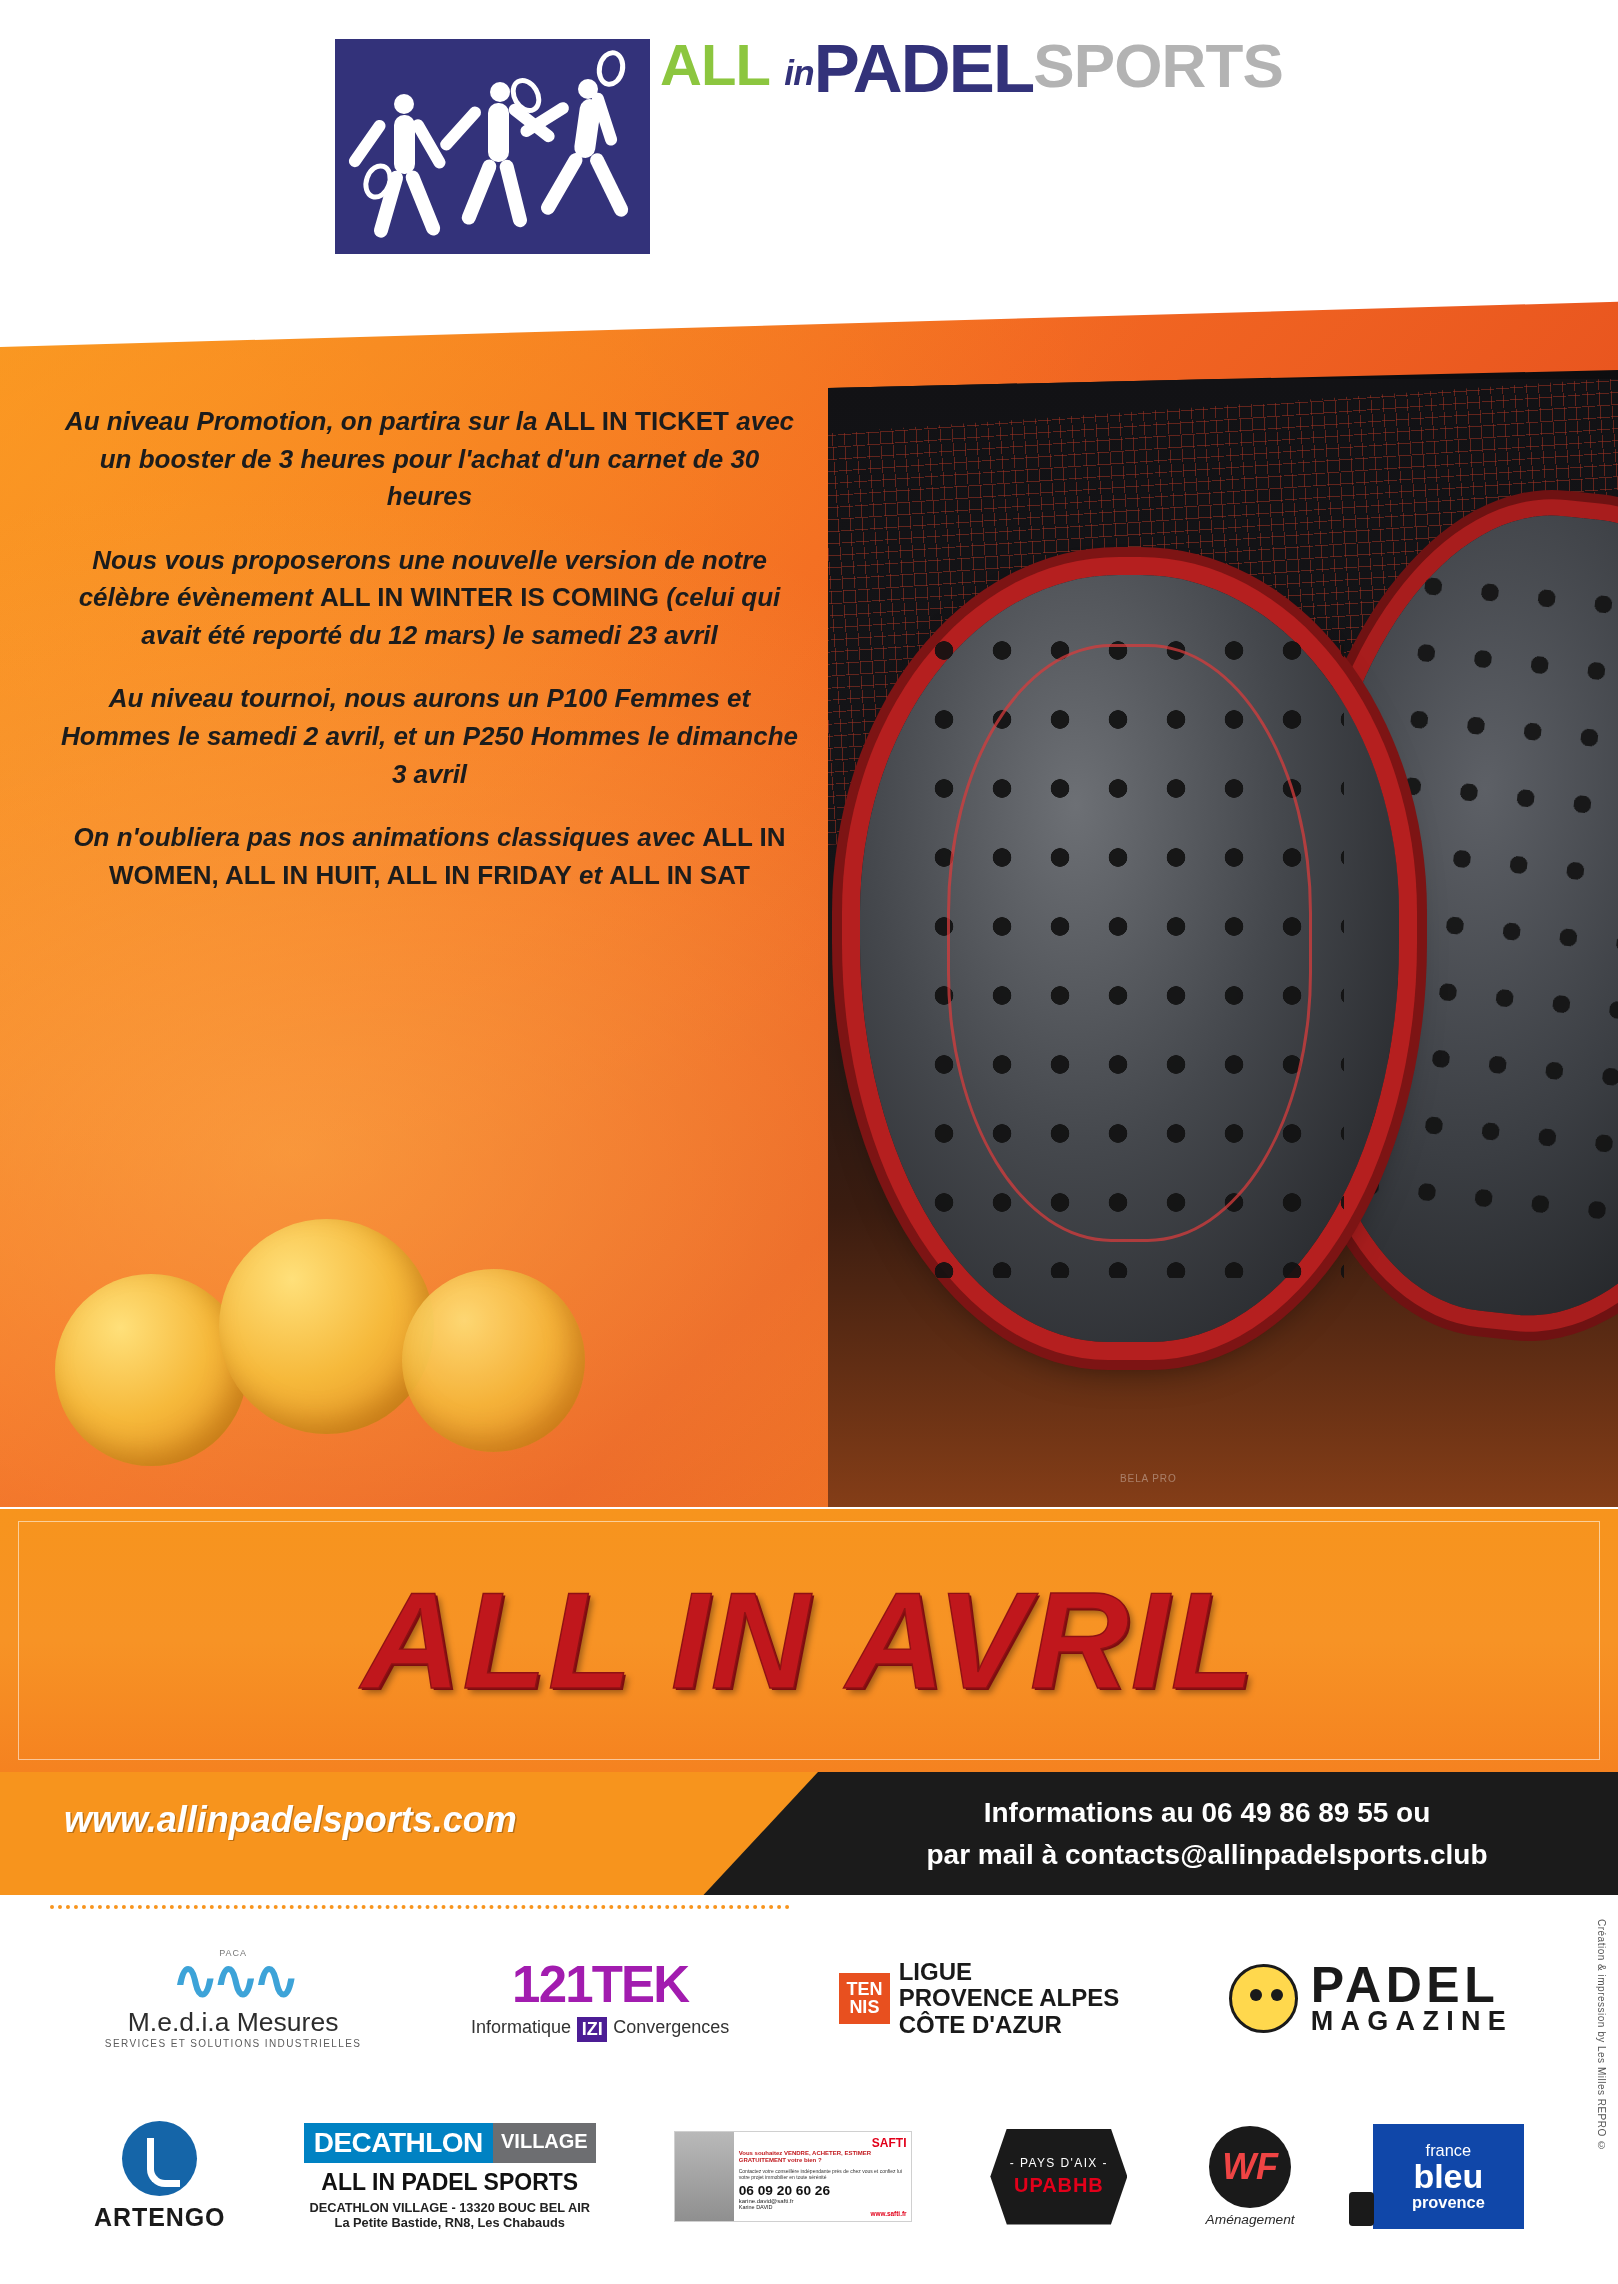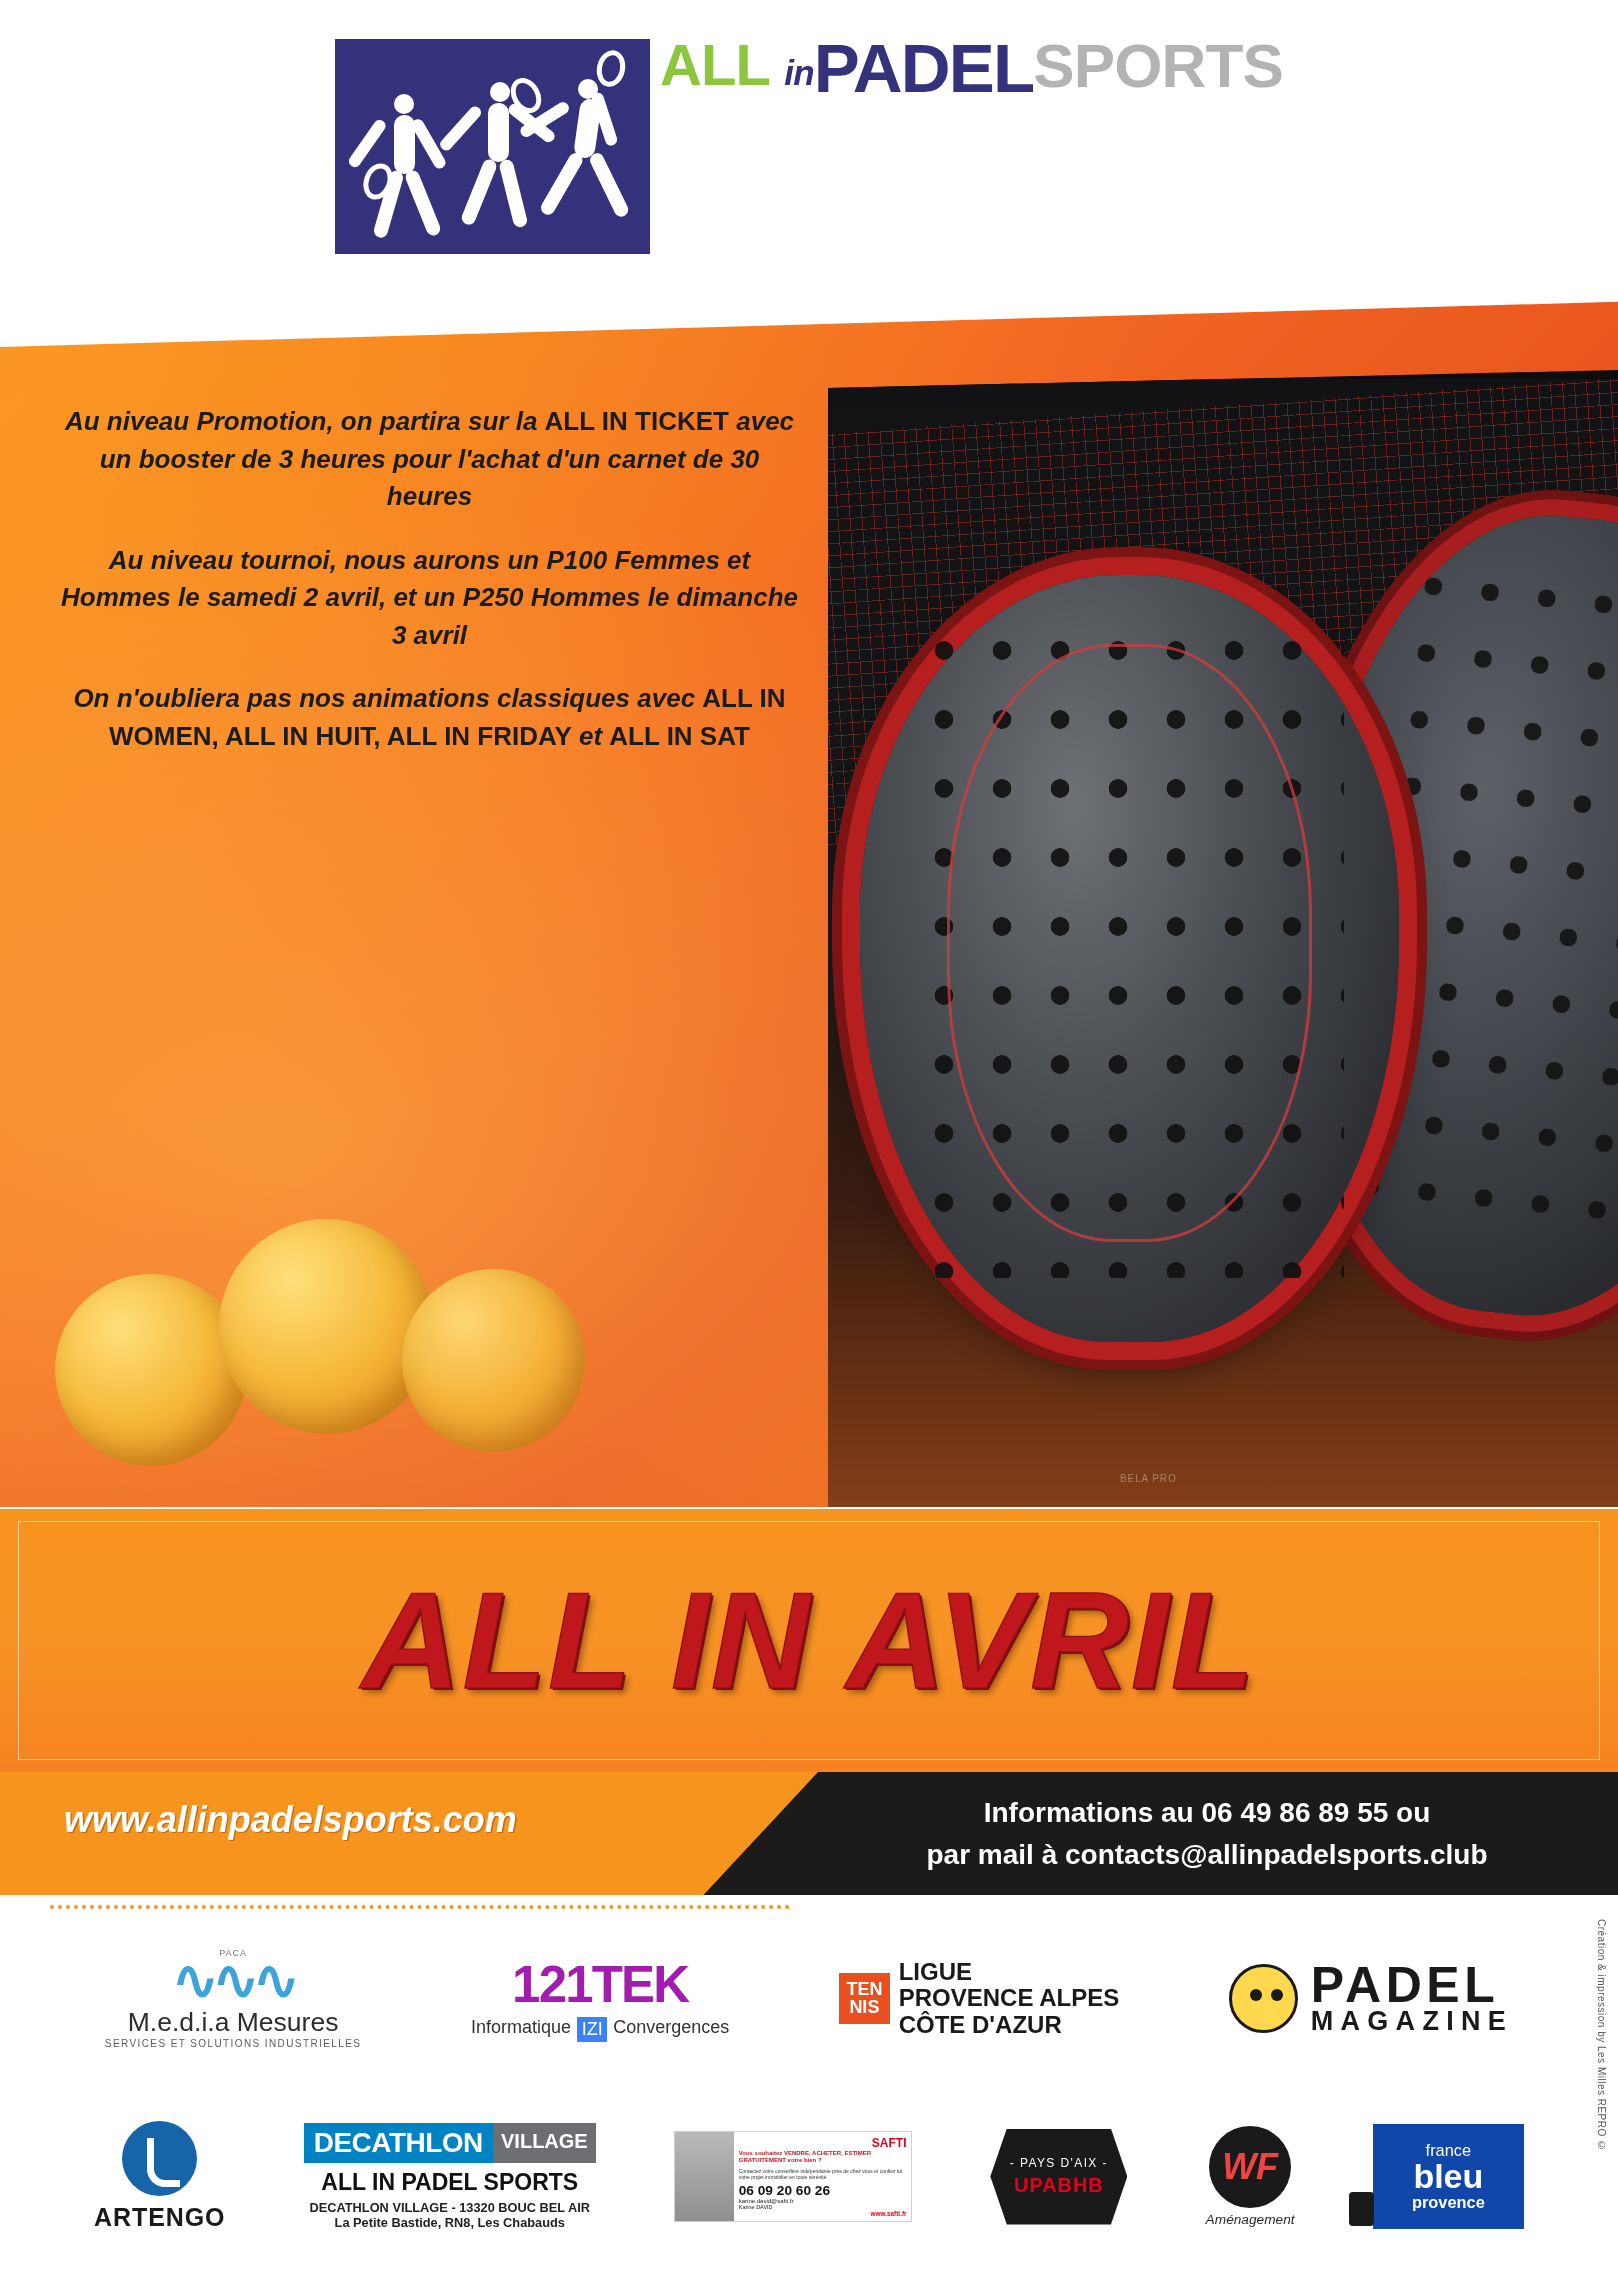--- a/index.html
+++ b/index.html
@@ -347,22 +347,22 @@
   .tek-main {
     font-size: 51px; font-weight: 800; color: #a21caf;
     letter-spacing: -1.8px;
   }
   .tek-sub {
     font-size: 18px; color: #333; margin-top: 2.7px;
     display: flex; align-items: flex-start; gap: 6px; justify-content: center;
   }
   .tek-badge {
     display: inline-block;
-    background: #3b82f6; color: #fff;
-    padding: 1.8px 4.6px; font-weight: normal;
+    background: #4c1d95; color: #fff;
+    padding: 1.8px 4.6px; font-weight: bold;
   }
 
   .ligue {
     display: flex; align-items: center; gap: 9px;
   }
   .ligue-box {
     background: #e8501f; color: #fff;
     font-size: 18px; font-weight: 800; line-height: 1.05;
     padding: 6.4px 7.3px; text-align: center;
   }
@@ -544,20 +544,23 @@
         </div>
         <div class="photo-label" style="left:292px; bottom:46px;">BELA PRO</div>
       </div>
     </div>
 
     <div class="text-col">
       <div class="para">
         Au niveau Promotion, on partira sur la <b>ALL IN TICKET</b> avec un booster de 3 heures pour l'achat d'un carnet de 30 heures
       </div>
       <div class="para">
+        Nous vous proposerons une nouvelle version de notre célèbre évènement <b>ALL IN WINTER IS COMING</b> <i>(celui qui avait été reporté du 12 mars)</i> le samedi 23 avril
+      </div>
+      <div class="para">
         Au niveau tournoi, nous aurons un P100 Femmes et Hommes le samedi 2 avril, et un P250 Hommes le dimanche 3 avril
       </div>
       <div class="para">
         On n'oubliera pas nos animations classiques avec <b>ALL IN WOMEN, ALL IN HUIT, ALL IN FRIDAY</b> et <b>ALL IN SAT</b>
       </div>
     </div>
   </div>
 
   <div class="title-band">
     <div class="big-title">ALL IN AVRIL</div>

